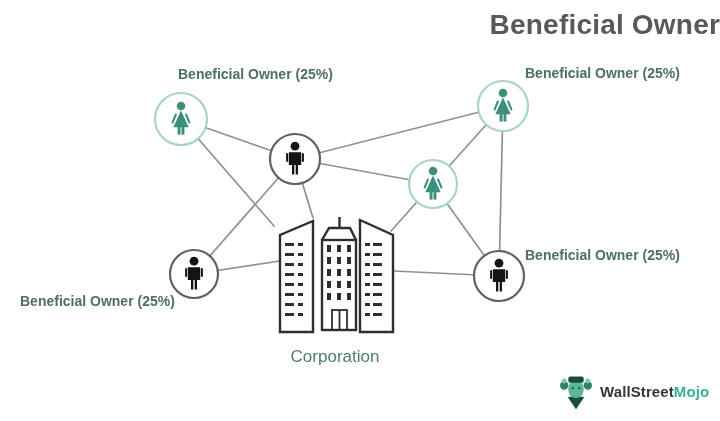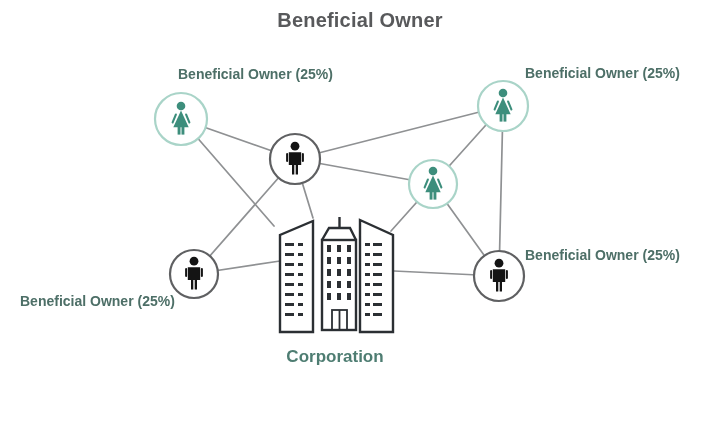--- a/index.html
+++ b/index.html
@@ -7,22 +7,22 @@
     position: relative;
     width: 720px;
     height: 421px;
     background: #ffffff;
     overflow: hidden;
     font-family: "Liberation Sans", sans-serif;
   }
   .diagram-title {
     position: absolute;
     top: 9px; left: 0; right: 0;
-    text-align: center;
-    font-size: 20px;
+    text-align: right;
+    font-size: 28px;
     font-weight: 700;
     color: var(--title-gray, #58595b);
     letter-spacing: 0.2px;
   }
   #diagram { position: absolute; top: 0; left: 0; }
   .edge {
     stroke: var(--line-gray, #8f9193);
     stroke-width: 1.7;
     stroke-linecap: round;
   }
@@ -37,21 +37,21 @@
     font-size: 14px;
     font-weight: 700;
     color: var(--label-teal, #4d6f67);
   }
   .corp-label {
     position: absolute;
     left: 335px;
     top: 347px;
     transform: translateX(-50%);
     font-size: 17px;
-    font-weight: 700;
+    font-weight: 400;
     color: var(--corp-teal, #4e7d72);
     text-align: center;
   }
   .building-outline {
     fill: none;
     stroke: var(--building-dark, #2b2f33);
     stroke-width: 2.4;
     stroke-linejoin: miter;
   }
   .building-fill { fill: var(--building-dark, #2b2f33); }
@@ -201,18 +201,34 @@
         </g>
         <g>
           <circle cx="499" cy="276" r="25" class="node-circle male"></circle>
           <use href="#icon-male" x="479" y="256" width="40" height="40" class="person male"></use>
         </g>
       </g>
   </svg>
 
   <div class="corp-label">Corporation</div>
 
+  <div class="logo">
+    <svg viewBox="0 0 44 44" width="40" height="40">
+      <circle cx="9" cy="16" r="4.6" fill="#2f8263"></circle>
+      <circle cx="35" cy="16" r="4.6" fill="#2f8263"></circle>
+      <circle cx="9" cy="11" r="2.7" fill="#7ccbaa"></circle>
+      <circle cx="35" cy="11" r="2.7" fill="#7ccbaa"></circle>
+      <path d="M22 27 L13 29 L22 42 L31 29 Z" fill="#1d4d3c"></path>
+      <ellipse cx="22" cy="20" rx="8.5" ry="10" fill="#5cb792"></ellipse>
+      <rect x="13.5" y="6" width="17" height="7" rx="2.5" fill="#1d4d3c"></rect>
+      <circle cx="18.5" cy="19" r="1.2" fill="#1d4d3c"></circle>
+      <circle cx="25.5" cy="19" r="1.2" fill="#1d4d3c"></circle>
+    </svg>
+    <div class="logo-text">
+      <span class="logo-dark">WallStreet</span><span class="logo-green">Mojo</span>
+    </div>
+  </div>
 
 <div class="owner-label" style="left: 178px; top: 66px;">Beneficial Owner (25%)</div>
     <div class="owner-label" style="left: 525px; top: 65px;">Beneficial Owner (25%)</div>
     <div class="owner-label" style="left: 20px; top: 293px;">Beneficial Owner (25%)</div>
     <div class="owner-label" style="left: 525px; top: 247px;">Beneficial Owner (25%)</div>
   </div>
 
 </body></html>

